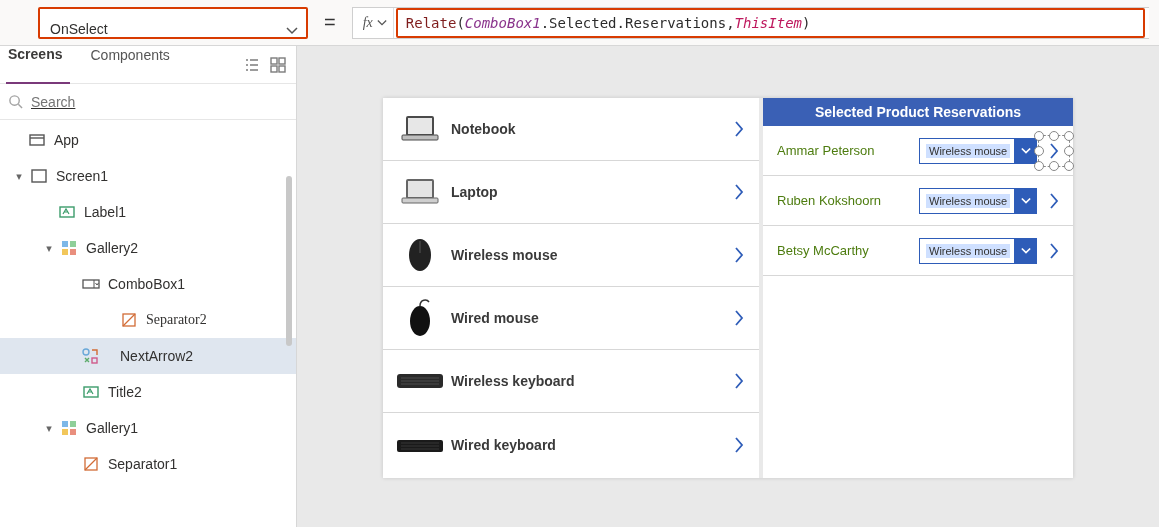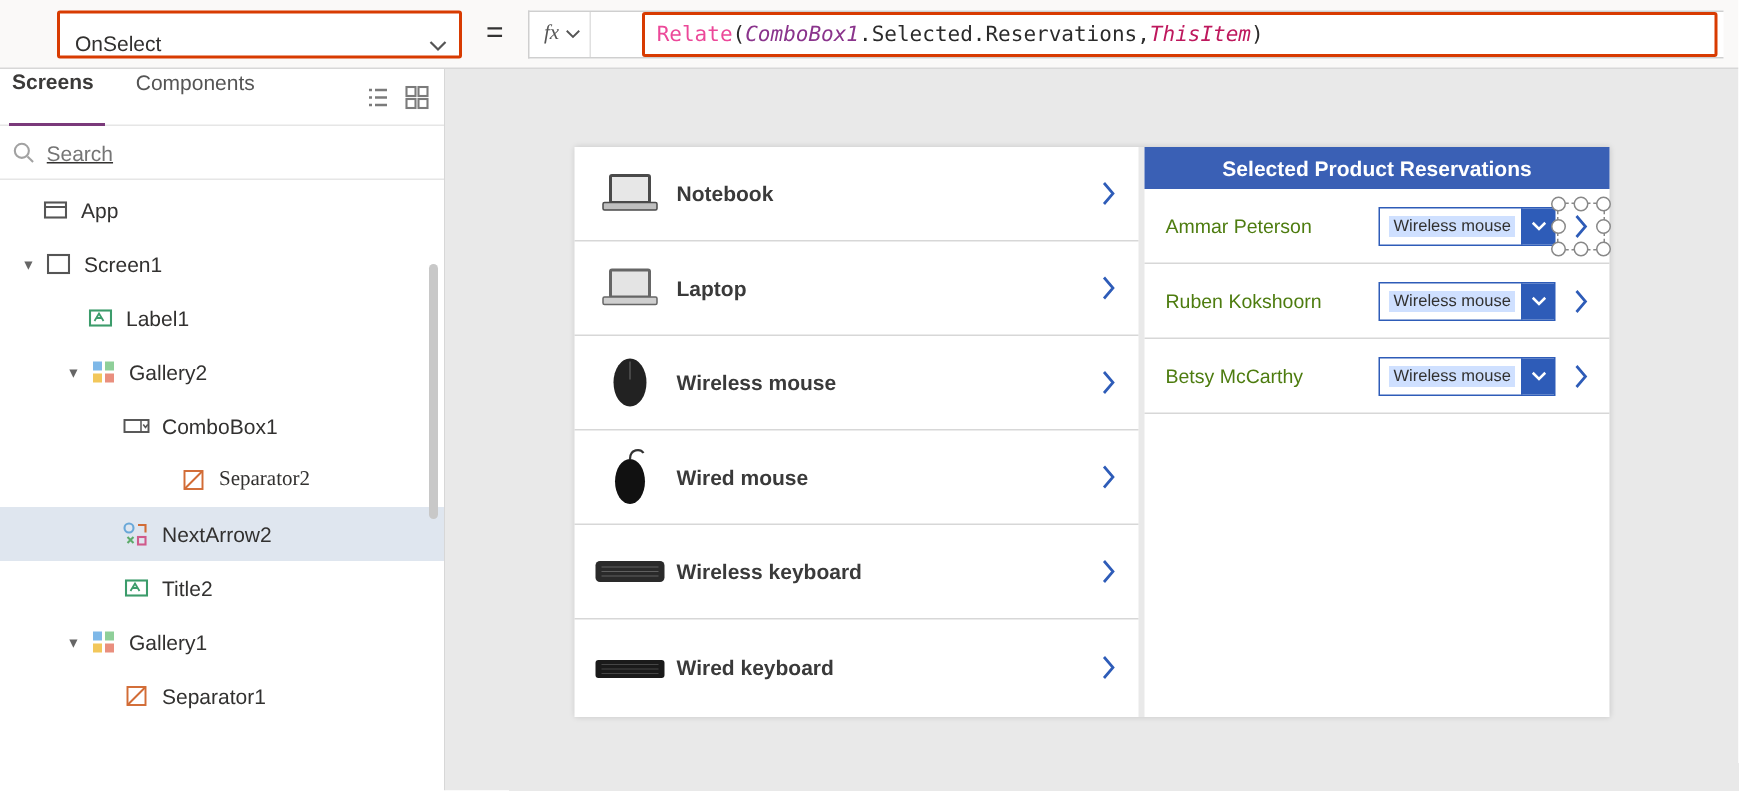--- a/index.html
+++ b/index.html
@@ -41,21 +41,20 @@
     color: #333;
   }
   .fx-wrap {
     display: flex;
     align-items: center;
     height: 32px;
     flex: 1;
     border: 1px solid #cfcfcf;
     border-right: 0;
     background: #fff;
-    gap: 32px;
   }
   .fx-label {
     display: flex;
     align-items: center;
     padding: 0 6px 0 10px;
     font-style: italic;
     font-family: Georgia, serif;
     color: #555;
     border-right: 1px solid #e0e0e0;
     height: 100%;
@@ -68,21 +67,21 @@
     align-items: center;
     padding: 0 8px;
     font-family: Consolas, Menlo, monospace;
     font-size: 14px;
     border: 2px solid #d83b01;
     border-radius: 2px;
     margin: -1px 4px -1px 2px;
     background: #fff;
     cursor: text;
   }
-  .tok-func { color: #ec4899; }
+  .tok-func { color: #7f1d1d; }
   .tok-ident { color: #8a348c; font-style: italic; }
   .tok-dot,
   .tok-punct,
   .tok-prop { color: #2b2b2b; }
   .tok-this { color: #be185d; font-style: italic; }
 
   
   .main {
     display: flex;
     height: calc(527px - 46px);
@@ -155,21 +154,21 @@
     overflow: hidden;
     padding-top: 2px;
   }
   .node {
     display: flex;
     align-items: center;
     height: 36px;
     cursor: pointer;
     white-space: nowrap;
   }
-  .node.selected { background: #dfe6ef; }
+  .node.selected { background: #dfe6ef; gap: 12px; }
   .caret {
     width: 14px;
     display: inline-flex;
     justify-content: center;
     color: #666;
     font-size: 11px;
   }
   .node .label { margin-left: 4px; }
 
   

